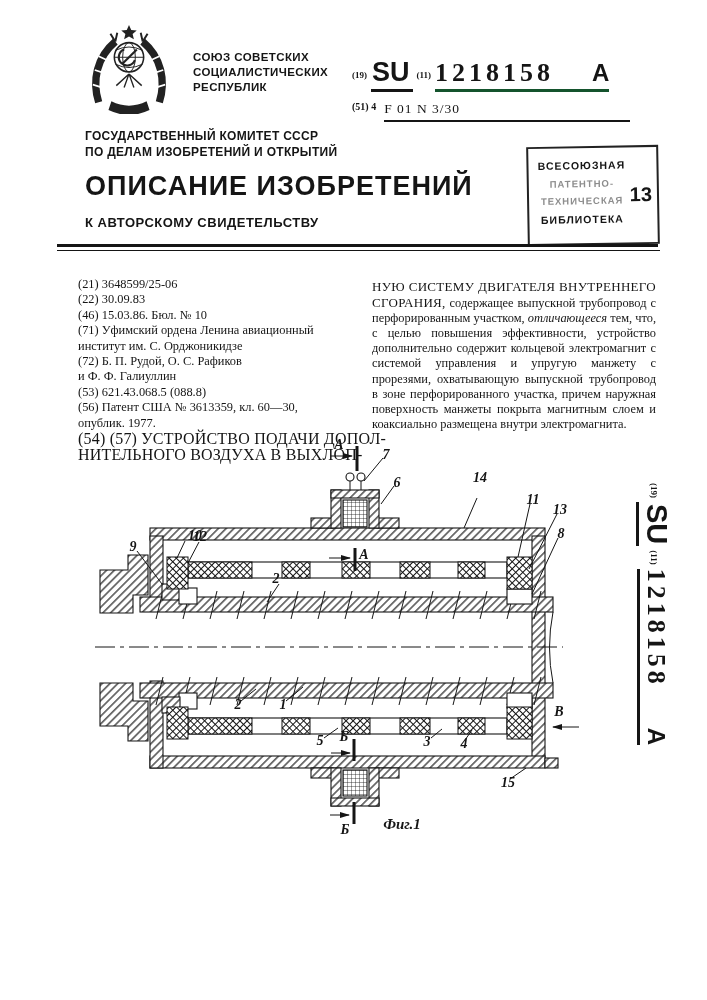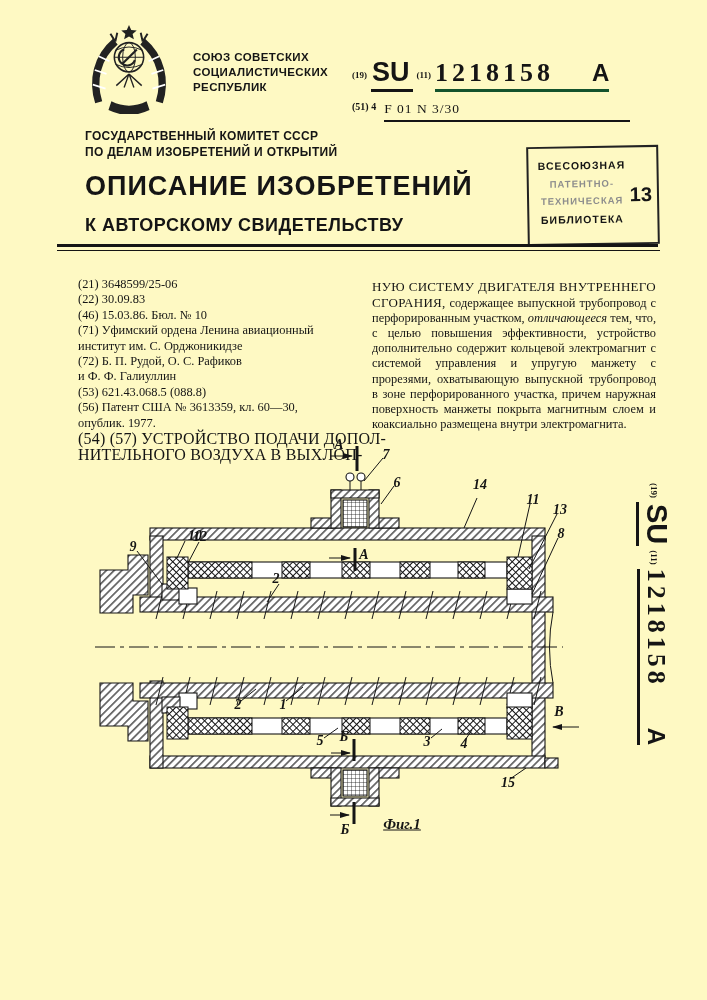--- a/index.html
+++ b/index.html
@@ -1,16 +1,16 @@
 <!DOCTYPE html>
 <html><head>
 <meta charset="utf-8">
 <style>
   html,body{margin:0;padding:0;background:#e8e8e8;}
-  #page{position:relative;width:707px;height:1000px;background:#fef9c3;overflow:hidden;
+  #page{position:relative;width:707px;height:1000px;background:#ffffff;overflow:hidden;
         font-family:"Liberation Serif", serif;color:#151515;}
   .abs{position:absolute;}
 
   
   .country{left:193px;top:50px;font-family:"Liberation Sans",sans-serif;
            font-weight:bold;font-size:11.5px;line-height:15px;letter-spacing:.4px;}
   .committee{left:85px;top:128px;font-family:"Liberation Sans",sans-serif;
              font-weight:bold;font-size:12px;line-height:16px;letter-spacing:.3px;}
   .code-small{font-size:9px;font-weight:bold;}
   .su-big{font-family:"Liberation Sans",sans-serif;font-weight:bold;font-size:27px;
@@ -19,21 +19,21 @@
   .num-main{border-bottom:3px solid #14532d;padding-bottom:1px;display:inline-block;}
   .num-digits{font-weight:bold;font-size:26px;letter-spacing:4px;}
   .num-gap{display:inline-block;width:38px;}
   .num-kind{font-family:"Liberation Sans",sans-serif;font-weight:bold;font-size:24px;}
   .classrow{left:352px;top:101px;white-space:nowrap;display:flex;align-items:flex-start;gap:8px;}
   .class-val{display:inline-block;width:246px;font-size:13.5px;letter-spacing:1px;
              border-bottom:2px solid #151515;padding-bottom:3px;}
   .doc-title{left:85px;top:171px;font-family:"Liberation Sans",sans-serif;font-weight:bold;
              font-size:27px;letter-spacing:1px;}
   .doc-subtitle{left:85px;top:215px;font-family:"Liberation Sans",sans-serif;font-weight:bold;
-                font-size:18px;letter-spacing:.5px;}
+                font-size:13px;letter-spacing:.5px;}
   .rule-thick{left:57px;top:244px;width:601px;height:3px;background:#151515;}
   .rule-thin{left:57px;top:250px;width:603px;height:1px;background:#151515;}
 
   
   .stamp{left:527px;top:146px;width:132px;height:99px;border:2.5px solid #222;
          transform:rotate(-1deg);font-family:"Liberation Sans",sans-serif;text-align:center;
          padding-top:7px;box-sizing:border-box;}
   .stamp-lines div{font-weight:bold;font-size:10.5px;letter-spacing:1px;line-height:20px;
                    padding-right:22px;}
   .stamp-lines div:nth-child(2),.stamp-lines div:nth-child(3){color:#8d8d8d;font-size:9.5px;
@@ -47,21 +47,21 @@
   .col-right{left:372px;top:279px;width:284px;font-size:12.4px;line-height:15.1px;
              text-align:justify;}
   .col-right .caps{font-size:13px;letter-spacing:.3px;}
   .col-right .ital{font-style:italic;}
 
   
   .figure{left:95px;top:438px;width:580px;height:410px;}
   .fig-label{position:absolute;transform:translate(-50%,-50%);
              font:italic 600 14px "Liberation Serif",serif;white-space:nowrap;}
   .fig-caption{position:absolute;left:307px;top:386px;transform:translate(-50%,-50%);
-               font:italic 600 15px "Liberation Serif",serif;text-decoration:underline;}
+               font:italic 600 15px "Liberation Serif",serif;}
   svg .hatch{fill:url(#p-hatch);stroke:#151515;stroke-width:1.1;}
   svg .cross{fill:url(#p-cross);stroke:#151515;stroke-width:1;}
   svg .grid{fill:url(#p-grid);stroke:#151515;stroke-width:1.1;}
   svg .wline{fill:#ffffff;stroke:#151515;stroke-width:1.1;}
   svg .ln{stroke:#151515;stroke-width:1;fill:none;}
   svg .thick{stroke:#151515;stroke-width:3;fill:none;}
 
   
   .side-num{left:673px;top:483px;transform:rotate(90deg);transform-origin:0 0;
             white-space:nowrap;width:294px;display:flex;align-items:center;gap:4px;}
@@ -248,21 +248,21 @@
       <line class="ln" x1="235" y1="377" x2="254" y2="377" marker-end="url(#ah)" stroke-width="1.4"></line>
       <line class="ln" x1="484" y1="289" x2="458" y2="289" marker-end="url(#ah)" stroke-width="1.4"></line>
 
       <path class="ln" d="M288,20 L269,43 M299,48 L286,66 M382,60 L369,90 M435,66 L423,119 M462,76 L434,131 M463,100 L437,156 M42,113 L67,146 M90,103 L82,120 M104,104 L93,125 M184,146 L172,164 M146,263 L161,251 M191,263 L208,249 M229,300 L243,290 M336,300 L347,291 M370,302 L377,292 M415,341 L431,330"></path>
     </svg>
 
     <div>
         <div class="fig-label" style="left: 244px; top: 7px;">А</div>
         <div class="fig-label" style="left: 291px; top: 17px;">7</div>
         <div class="fig-label" style="left: 302px; top: 45px;">6</div>
-        <div class="fig-label" style="left: 385px; top: 47px;">14</div>
+        <div class="fig-label" style="left: 385px; top: 40px;">14</div>
         <div class="fig-label" style="left: 438px; top: 62px;">11</div>
         <div class="fig-label" style="left: 465px; top: 72px;">13</div>
         <div class="fig-label" style="left: 466px; top: 96px;">8</div>
         <div class="fig-label" style="left: 38px; top: 109px;">9</div>
         <div class="fig-label" style="left: 100px; top: 98px;">10</div>
         <div class="fig-label" style="left: 105px; top: 99px;">12</div>
         <div class="fig-label" style="left: 269px; top: 117px;">А</div>
         <div class="fig-label" style="left: 181px; top: 141px;">2</div>
         <div class="fig-label" style="left: 143px; top: 267px;">2</div>
         <div class="fig-label" style="left: 188px; top: 267px;">1</div>

